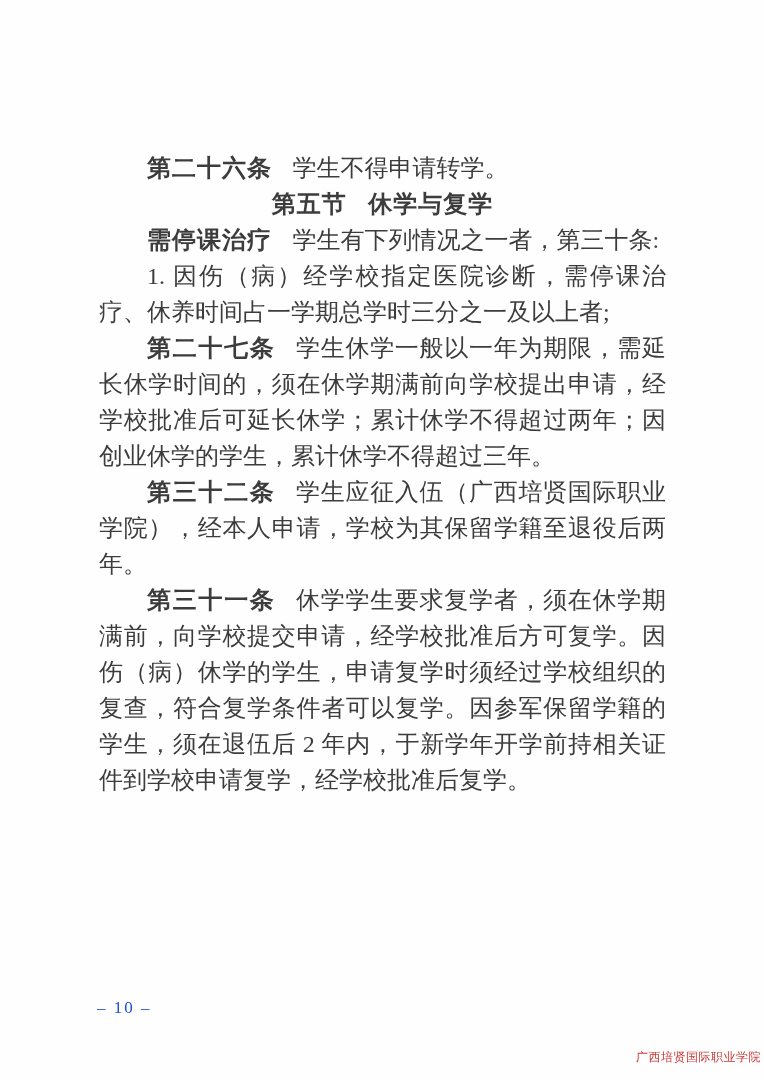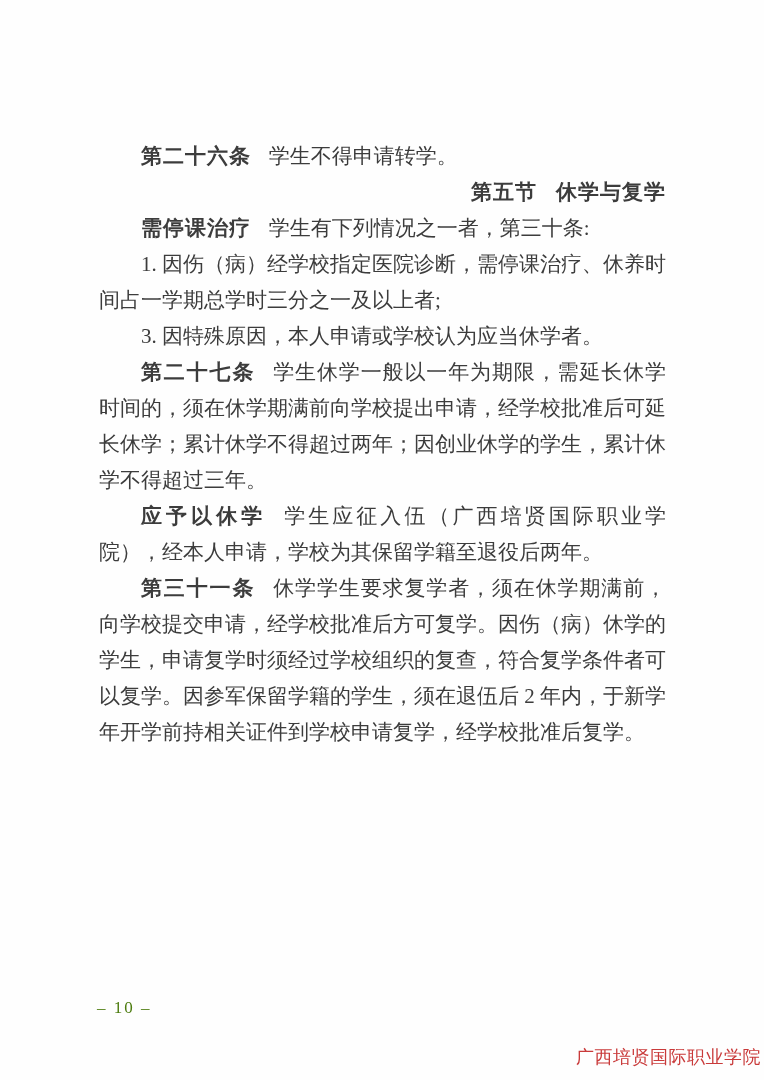--- a/index.html
+++ b/index.html
@@ -9,73 +9,72 @@
     position: relative;
     overflow: hidden;
     font-family: "Liberation Serif", serif;
   }
   .page {
     position: absolute; inset: 0;
     background: #fefefe;
   }
   .doc {
     position: absolute;
-    left: 99px; top: 138px; width: 567px;
-    font-size: 21px; line-height: 36px;
+    left: 99px; top: 150px; width: 567px;
+    font-size: 24px; line-height: 36px;
     color: #3c3c3c;
     text-align: justify;
   }
   .para { margin: 0; text-indent: 2em; }
   .term { font-weight: bold; margin-right: 0.85em; letter-spacing: 1px; }
   .heading {
     margin: 0; text-indent: 0;
-    text-align: right; font-weight: bold;
+    text-align: center; font-weight: bold;
   }
   .heading .h-term { margin-right: 0.9em; letter-spacing: 1px; }
   .heading .h-title { letter-spacing: 1px; }
   .page-number {
     position: absolute;
     left: 97px; top: 998px;
     font-size: 17px; line-height: 20px;
     letter-spacing: 2px;
     color: #3c3c3c;
   }
   .watermark {
     position: absolute;
     right: 3px; top: 1047px;
-    font-size: 18px; line-height: 20px;
+    font-size: 12px; line-height: 20px;
     font-family: "Liberation Sans", sans-serif;
     letter-spacing: 0.5px;
   }
 </style>
 </head>
 <body>
 
 <div class="page" style="background: rgb(254, 254, 254);">
 
   <div class="doc" style="color: rgb(60, 60, 60);">
 
     <p class="para"><span class="term">第二十六条</span><span>学生不得申请转学。</span></p>
 
     <p class="para heading"><span class="h-term">第五节</span><span class="h-title">休学与复学</span></p>
 
     <p class="para"><span class="term">需停课治疗</span><span>学生有下列情况之一者，第三十条:</span></p>
 
     <p class="para">1. 因伤（病）经学校指定医院诊断，需停课治疗、休养时间占一学期总学时三分之一及以上者;</p>
 
 
-    <p class="para">3. 因特殊原因，本人申请或学校认为应当休学者。</p>
 
     <p class="para"><span class="term">第二十七条</span><span>学生休学一般以一年为期限，需延长休学时间的，须在休学期满前向学校提出申请，经学校批准后可延长休学；累计休学不得超过两年；因创业休学的学生，累计休学不得超过三年。</span></p>
 
 
-    <p class="para"><span class="term">应予以休学</span><span>学生应征入伍（广西培贤国际职业学院），经本人申请，学校为其保留学籍至退役后两年。</span></p>
+    <p class="para"><span class="term">第三十二条</span><span>学生应征入伍（广西培贤国际职业学院），经本人申请，学校为其保留学籍至退役后两年。</span></p>
 
     <p class="para"><span class="term">第三十一条</span><span>休学学生要求复学者，须在休学期满前，向学校提交申请，经学校批准后方可复学。因伤（病）休学的学生，申请复学时须经过学校组织的复查，符合复学条件者可以复学。因参军保留学籍的学生，须在退伍后 2 年内，于新学年开学前持相关证件到学校申请复学，经学校批准后复学。</span></p>
 
 
   </div>
 
-  <div class="page-number" style="color: #4d7c0f;">– 10 –</div>
+  <div class="page-number" style="color: #1d4ed8;">– 10 –</div>
 
   <div class="watermark" style="color: rgb(201, 58, 58);">广西培贤国际职业学院</div>
 
 </div>
 
 </body></html>

